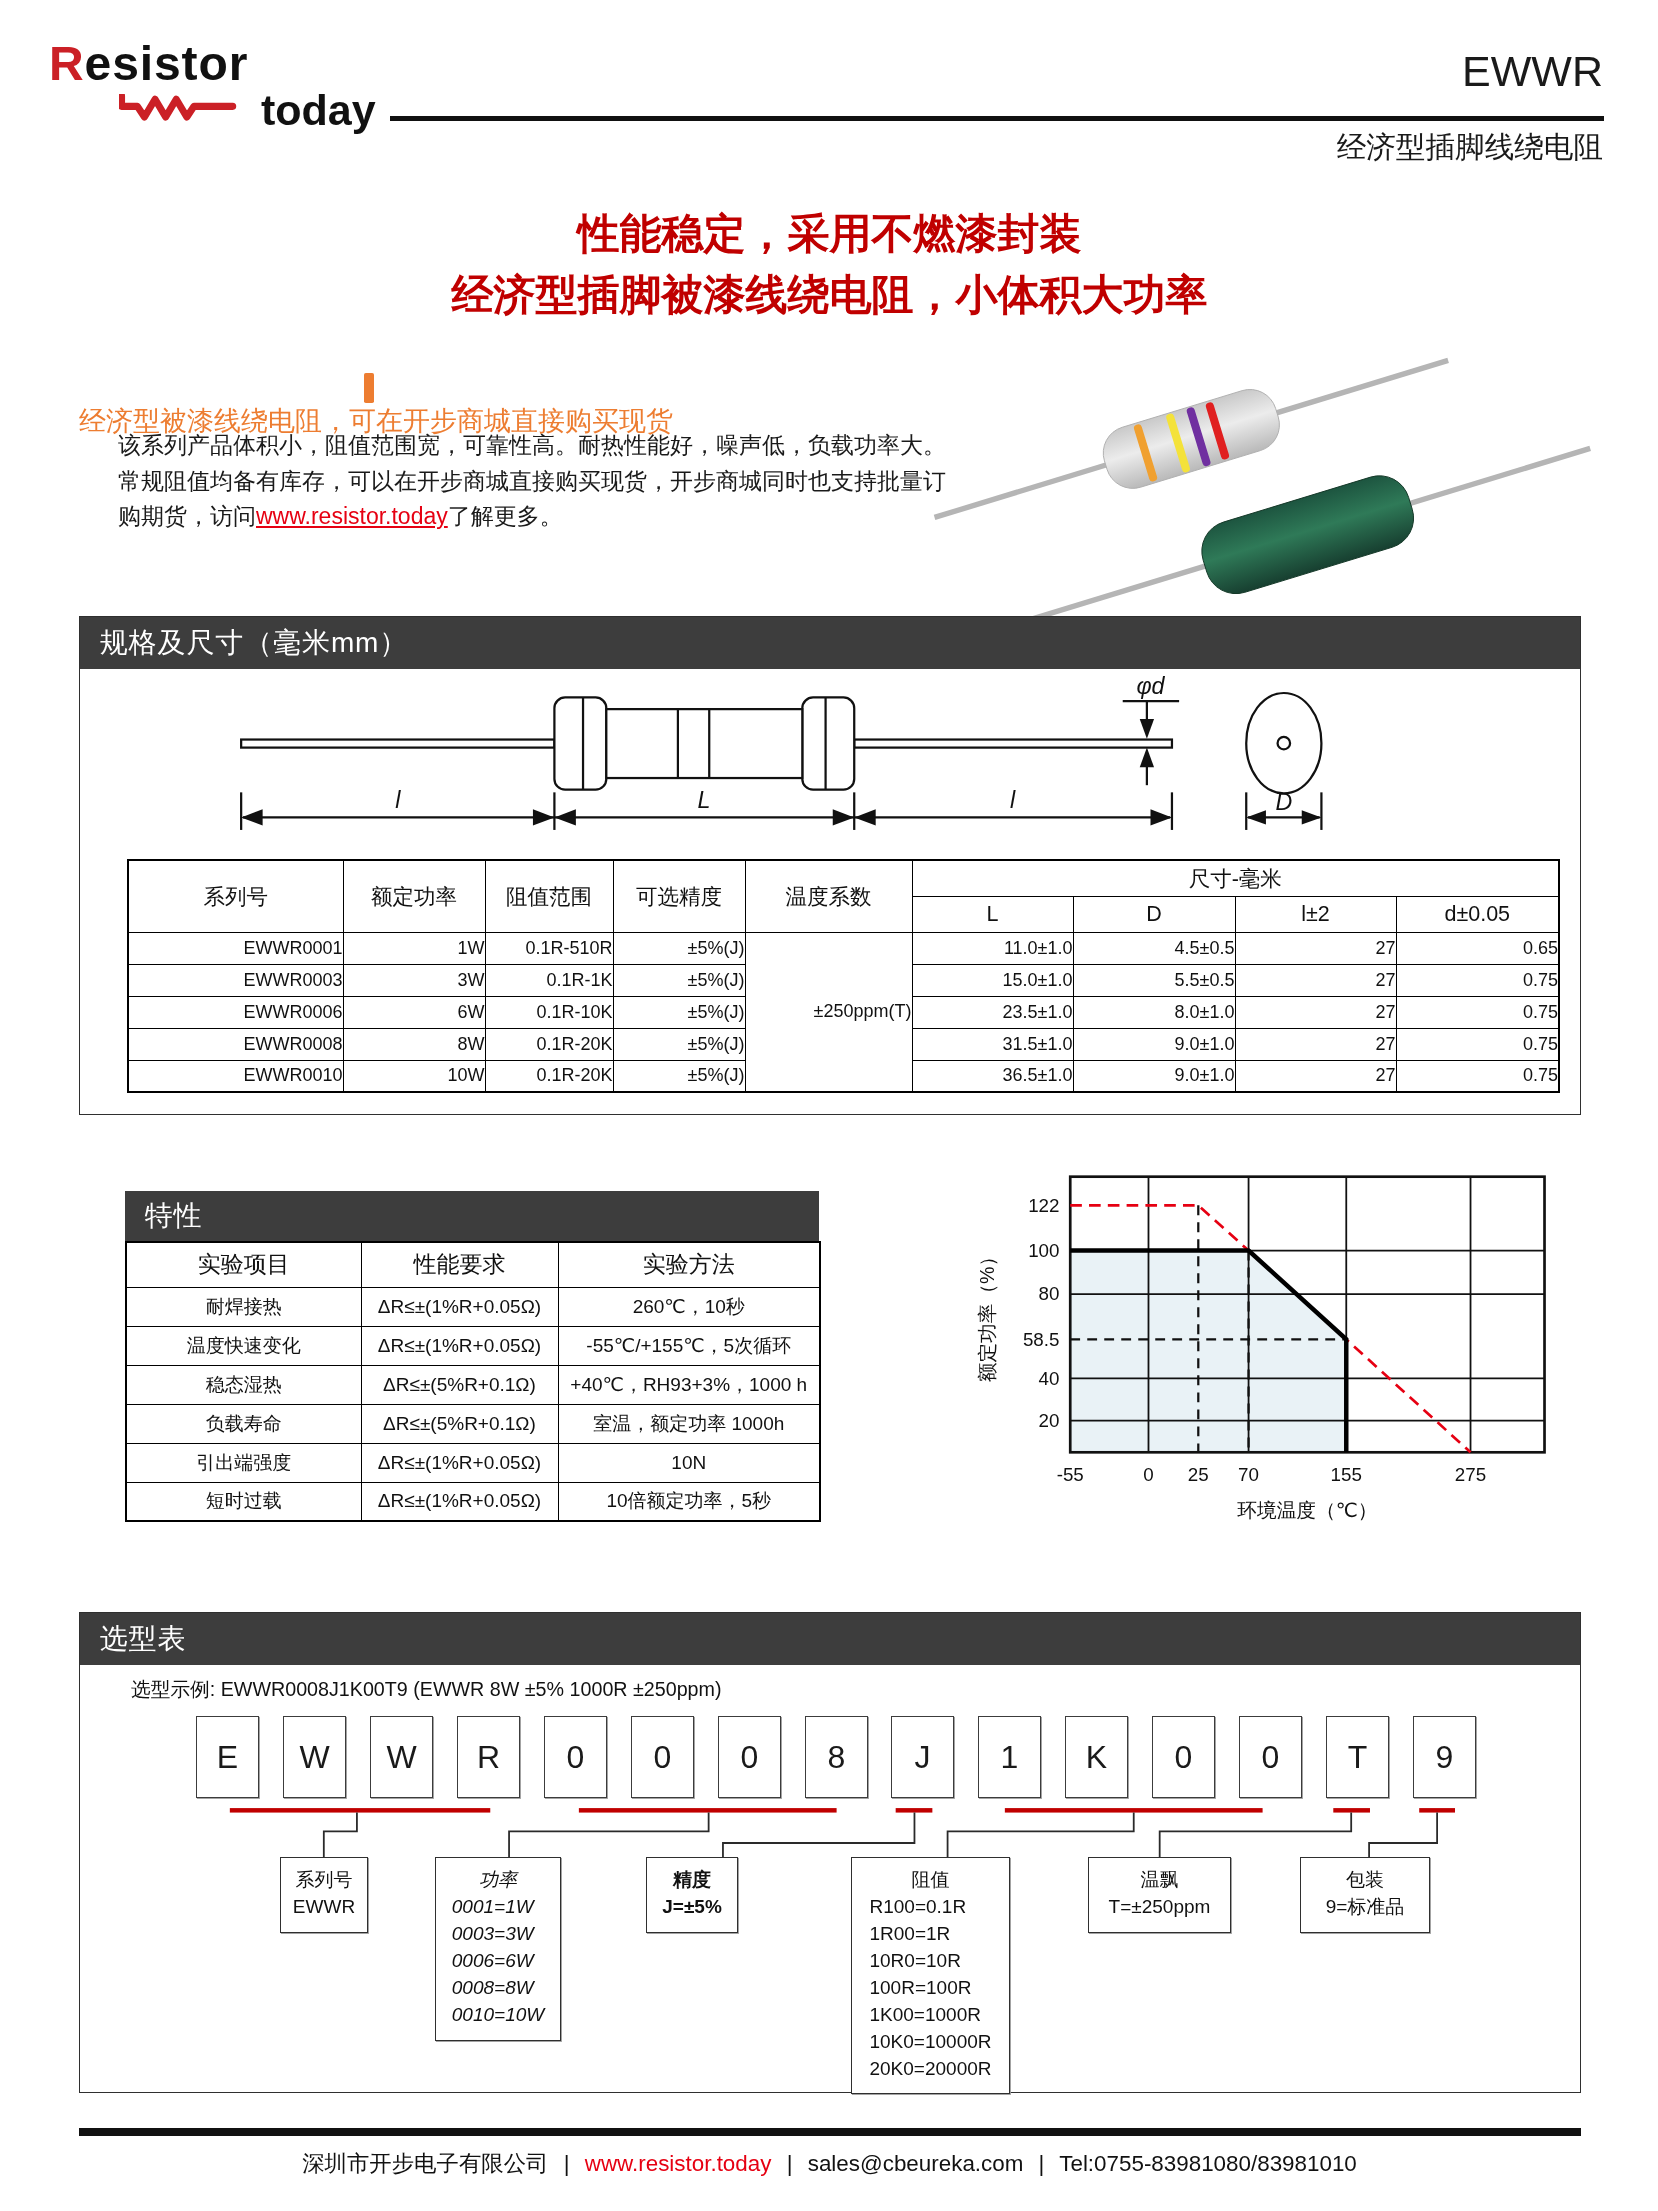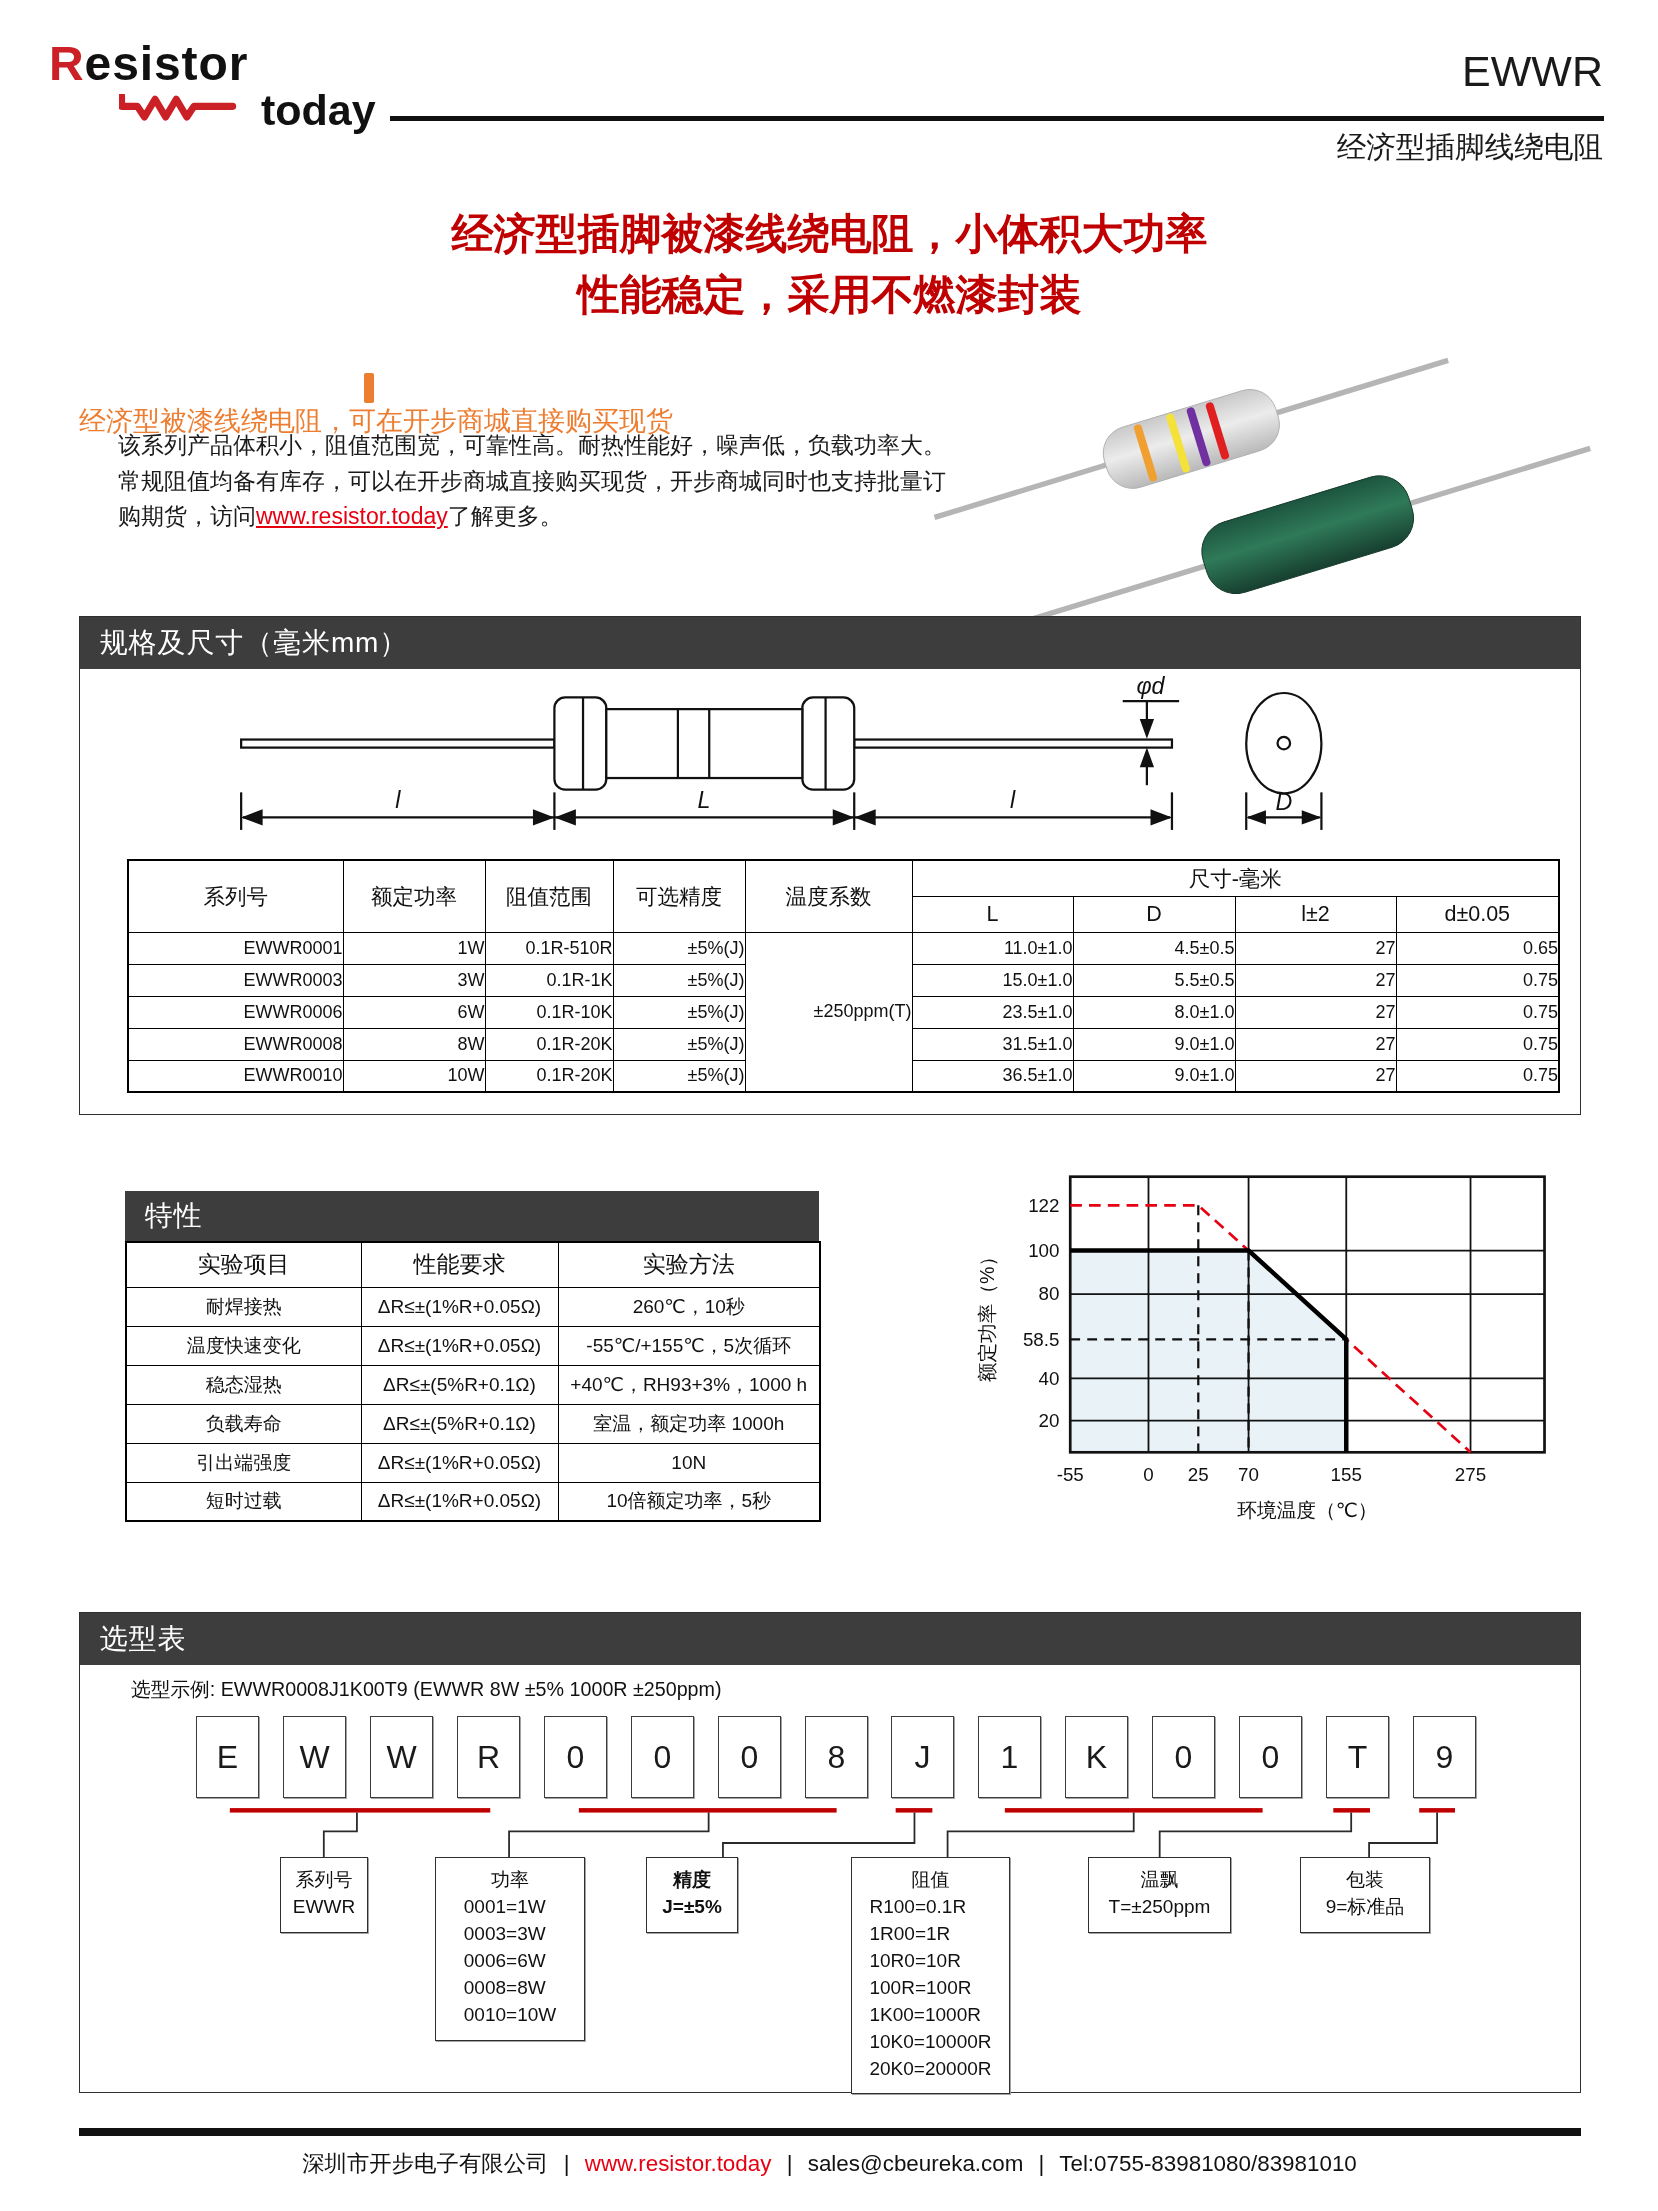--- a/index.html
+++ b/index.html
@@ -93,22 +93,22 @@
         </svg>
       </span>
       <span class="logo-today">today</span>
     </div>
   </div>
   <div class="header-rule"></div>
   <div class="series-code">EWWR</div>
   <div class="series-name">经济型插脚线绕电阻</div>
 
   <div class="main-title">
+    <div>性能稳定，采用不燃漆封装</div>
     <div>经济型插脚被漆线绕电阻，小体积大功率</div>
-    <div>性能稳定，采用不燃漆封装</div>
   </div>
 
   <div class="intro-heading">
     <div class="intro-bar"></div>
     <div class="intro-heading-text">经济型被漆线绕电阻，可在开步商城直接购买现货</div>
   </div>
   <div class="intro-body"><span>该系列产品体积小，阻值范围宽，可靠性高。耐热性能好，噪声低，负载功率大。常规阻值均备有库存，可以在开步商城直接购买现货，开步商城同时也支持批量订购期货，访问</span><span class="intro-link">www.resistor.today</span><span>了解更多。</span></div>
 
   <div class="product-img">
     <svg width="734" height="278" viewBox="0 0 820 310">
@@ -391,21 +391,21 @@
         <div class="pn-char" style="left: 811px;">J</div>
         <div class="pn-char" style="left: 898px;">1</div>
         <div class="pn-char" style="left: 985px;">K</div>
         <div class="pn-char" style="left: 1072px;">0</div>
         <div class="pn-char" style="left: 1159px;">0</div>
         <div class="pn-char" style="left: 1246px;">T</div>
         <div class="pn-char" style="left: 1333px;">9</div>
       </div>
     <div id="pn-boxes">
         <div class="pn-box single" style="left: 200px; width: 88px;"><div class="pn-title">系列号</div><div class="pn-lines"><div>EWWR</div></div></div>
-        <div class="pn-box" style="left: 355px; width: 150px;"><div class="pn-title">功率</div><div class="pn-lines"><div>0001=1W</div><div>0003=3W</div><div>0006=6W</div><div>0008=8W</div><div>0010=10W</div></div></div>
+        <div class="pn-box" style="left: 355px; width: 126px; font-style: italic;"><div class="pn-title">功率</div><div class="pn-lines"><div>0001=1W</div><div>0003=3W</div><div>0006=6W</div><div>0008=8W</div><div>0010=10W</div></div></div>
         <div class="pn-box single" style="left: 566px; width: 92px; font-weight: bold;"><div class="pn-title">精度</div><div class="pn-lines"><div>J=±5%</div></div></div>
         <div class="pn-box" style="left: 771px; width: 159px;"><div class="pn-title">阻值</div><div class="pn-lines"><div>R100=0.1R</div><div>1R00=1R</div><div>10R0=10R</div><div>100R=100R</div><div>1K00=1000R</div><div>10K0=10000R</div><div>20K0=20000R</div></div></div>
         <div class="pn-box single" style="left: 1008px; width: 143px;"><div class="pn-title">温飘</div><div class="pn-lines"><div>T=±250ppm</div></div></div>
         <div class="pn-box single" style="left: 1220px; width: 130px;"><div class="pn-title">包装</div><div class="pn-lines"><div>9=标准品</div></div></div>
       </div>
   </div>
 
   <div class="footer-bar"></div>
   <div class="footer-text">
     <span>深圳市开步电子有限公司</span>

